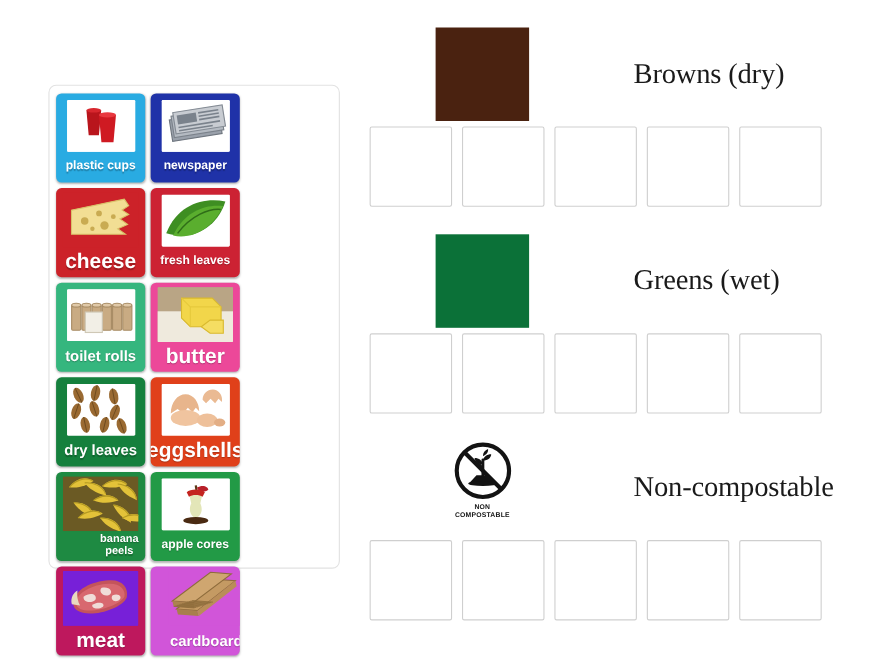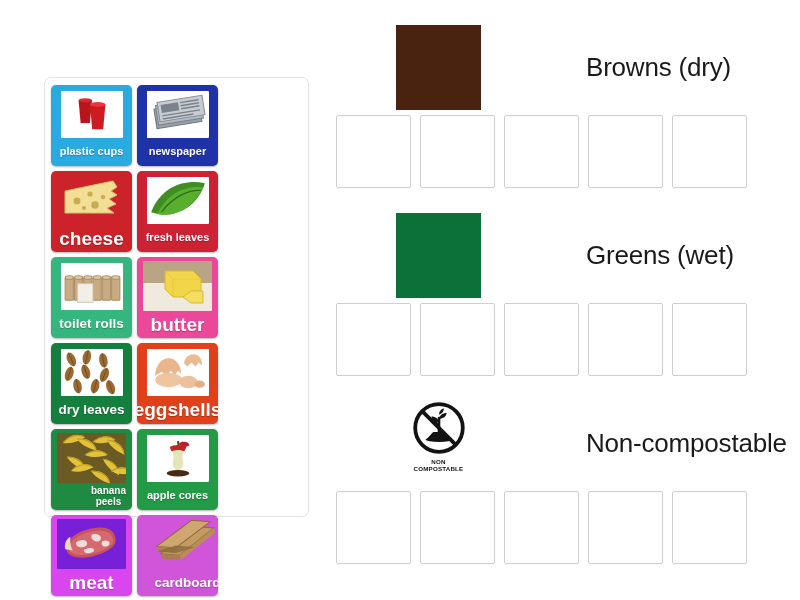--- a/index.html
+++ b/index.html
@@ -109,28 +109,29 @@
   .cat-swatch {
     position: absolute;
     left: 60px;
     top: 5px;
     width: 85px;
     height: 85px;
   }
 
   .cat-title {
     position: absolute;
-    left: 250px;
+    left: 240px;
     top: 50%;
     transform: translateY(-50%);
     font-size: 26px;
     font-weight: 400;
     color: #1a1a1a;
     white-space: nowrap;
     letter-spacing: -0.2px;
+    font-family: Liberation Serif, serif;
   }
 
   .noncomp-mark {
     position: absolute;
     left: 60px;
     top: 3px;
     width: 85px;
     height: 88px;
     display: flex;
     flex-direction: column;
@@ -384,21 +385,21 @@
             <rect width="60" height="46" fill="#fff"></rect>
        <path d="M30 6 L31 13" stroke="#5a3a18" stroke-width="2"></path>
        <path d="M31 8 C36 5 41 7 41 10 C37 13 32 12 31 8 Z" fill="#b8202a"></path>
        <path d="M24 13 C27 11 33 11 36 13 L34 22 C36 26 36 32 30 35 C24 32 24 26 26 22 Z" fill="#e3e6b8"></path>
        <path d="M22 12 C25 9 35 9 38 12 L36 16 C33 14 27 14 24 16 Z" fill="#c4241f"></path>
        <ellipse cx="30" cy="37" rx="11" ry="3.2" fill="#4a2a12"></ellipse>
           </svg>
         </div>
         <div class="cap s11">apple cores</div>
       </div>
-      <div class="card bleed" style="background: #d946ef;">
+      <div class="card bleed" style="background: #be185d;">
         <div class="thumb">
           <svg viewBox="0 0 69 50" class="pic">
             <rect width="69" height="50" fill="#7720d8"></rect>
        <g transform="rotate(-14 34 26)">
        <path d="M10 22 C14 12 30 8 46 11 C58 13 62 22 58 30 C52 38 28 40 16 34 C10 31 8 27 10 22 Z" fill="#c4545b"></path>
        <path d="M12 23 C16 15 30 11 45 14 C55 16 59 23 56 29 C51 35 29 37 18 32 C13 30 11 26 12 23 Z" fill="#d8686f"></path>
        <g fill="#f0dcd8">
                 <path d="M20 20 C26 17 33 20 30 25 C26 28 18 25 20 20 Z"></path>
                 <path d="M38 16 C45 16 48 22 43 24 C37 25 34 18 38 16 Z"></path>
        <path d="M26 29 C32 27 38 30 35 33 C30 35 24 32 26 29 Z"></path>

